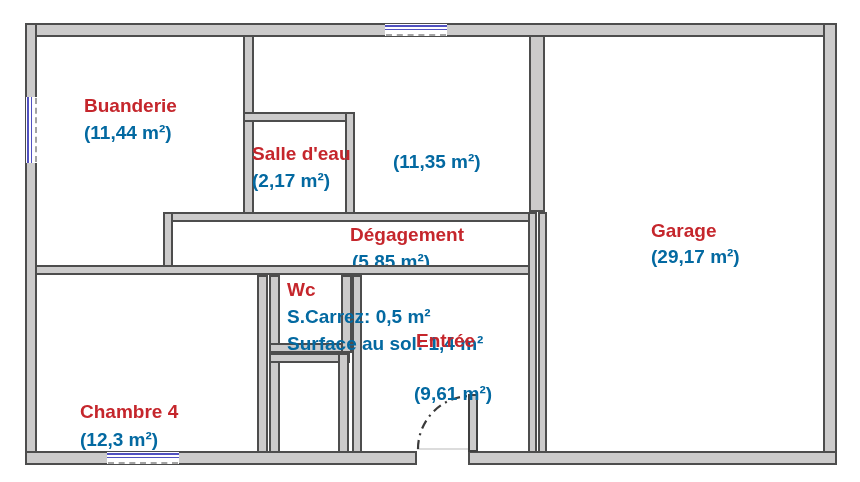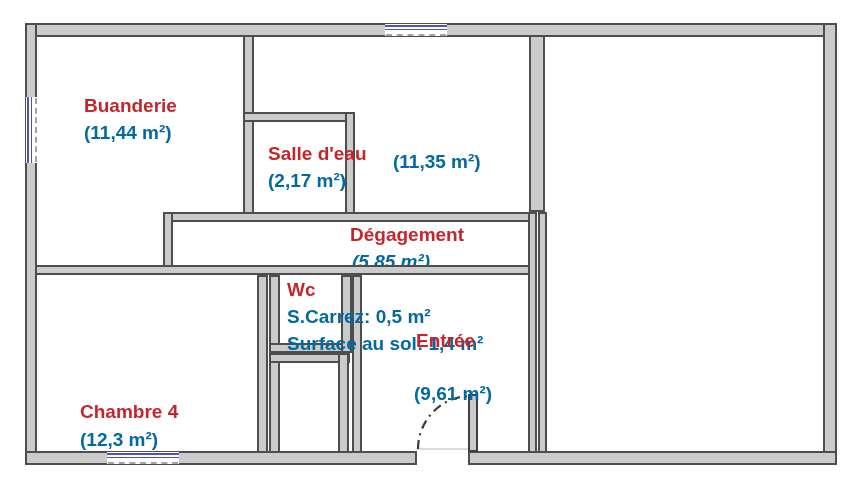--- a/index.html
+++ b/index.html
@@ -73,46 +73,50 @@
   <div class="door-leaf" style="left:468px;top:394px;width:10px;height:58px;"></div>
   <svg class="door-arc" style="left:409px;top:387px;" width="70" height="70" viewBox="0 0 70 70">
     <path d="M 9 62 A 53 53 0 0 1 62 9" fill="none" stroke="#3a3a3a" stroke-width="2.2" stroke-dasharray="9 5 2 5"></path>
   </svg>
 
   <div class="label" style="left:84px;top:92px;">
     <div class="rname">Buanderie</div>
     <div class="rarea">(11,44 m²)</div>
   </div>
 
-  <div class="label" style="left:268px;top:140px;">
+  <div class="label" style="left:252px;top:140px;">
     <div class="rname">Salle d'eau</div>
     <div class="rarea">(2,17 m²)</div>
   </div>
 
   <div class="label" style="left:393px;top:148px;">
     <div class="rarea">(11,35 m²)</div>
   </div>
 
   <div class="label" style="left:350px;top:221px;">
     <div class="rname">Dégagement</div>
   </div>
-  <div class="label under" style="left:352px;top:248px;font-style:italic;">
+  <div class="label under" style="left:352px;top:248px;">
     <div class="rarea">(5,85 m²)</div>
   </div>
 
   <div class="label" style="left:287px;top:276px;">
     <div class="rname">Wc</div>
     <div class="rarea">S.Carrez: 0,5 m²</div>
     <div class="rarea">Surface au sol: 1,4 m²</div>
   </div>
 
   <div class="label over" style="left:416px;top:328px;line-height:25px;">
     <div class="rname">Entrée</div>
     <div class="rarea" style="margin-left:-2px;margin-top:28px;">(9,61 m²)</div>
   </div>
 
   <div class="label" style="left:80px;top:354px;line-height:28px;margin-top:44px;">
     <div class="rname">Chambre 4</div>
     <div class="rarea">(12,3 m²)</div>
   </div>
 
+  <div class="label" style="left:651px;top:218px;line-height:26px;">
+    <div class="rname">Garage</div>
+    <div class="rarea">(29,17 m²)</div>
+  </div>
 
 </div>
 
 </body></html>

